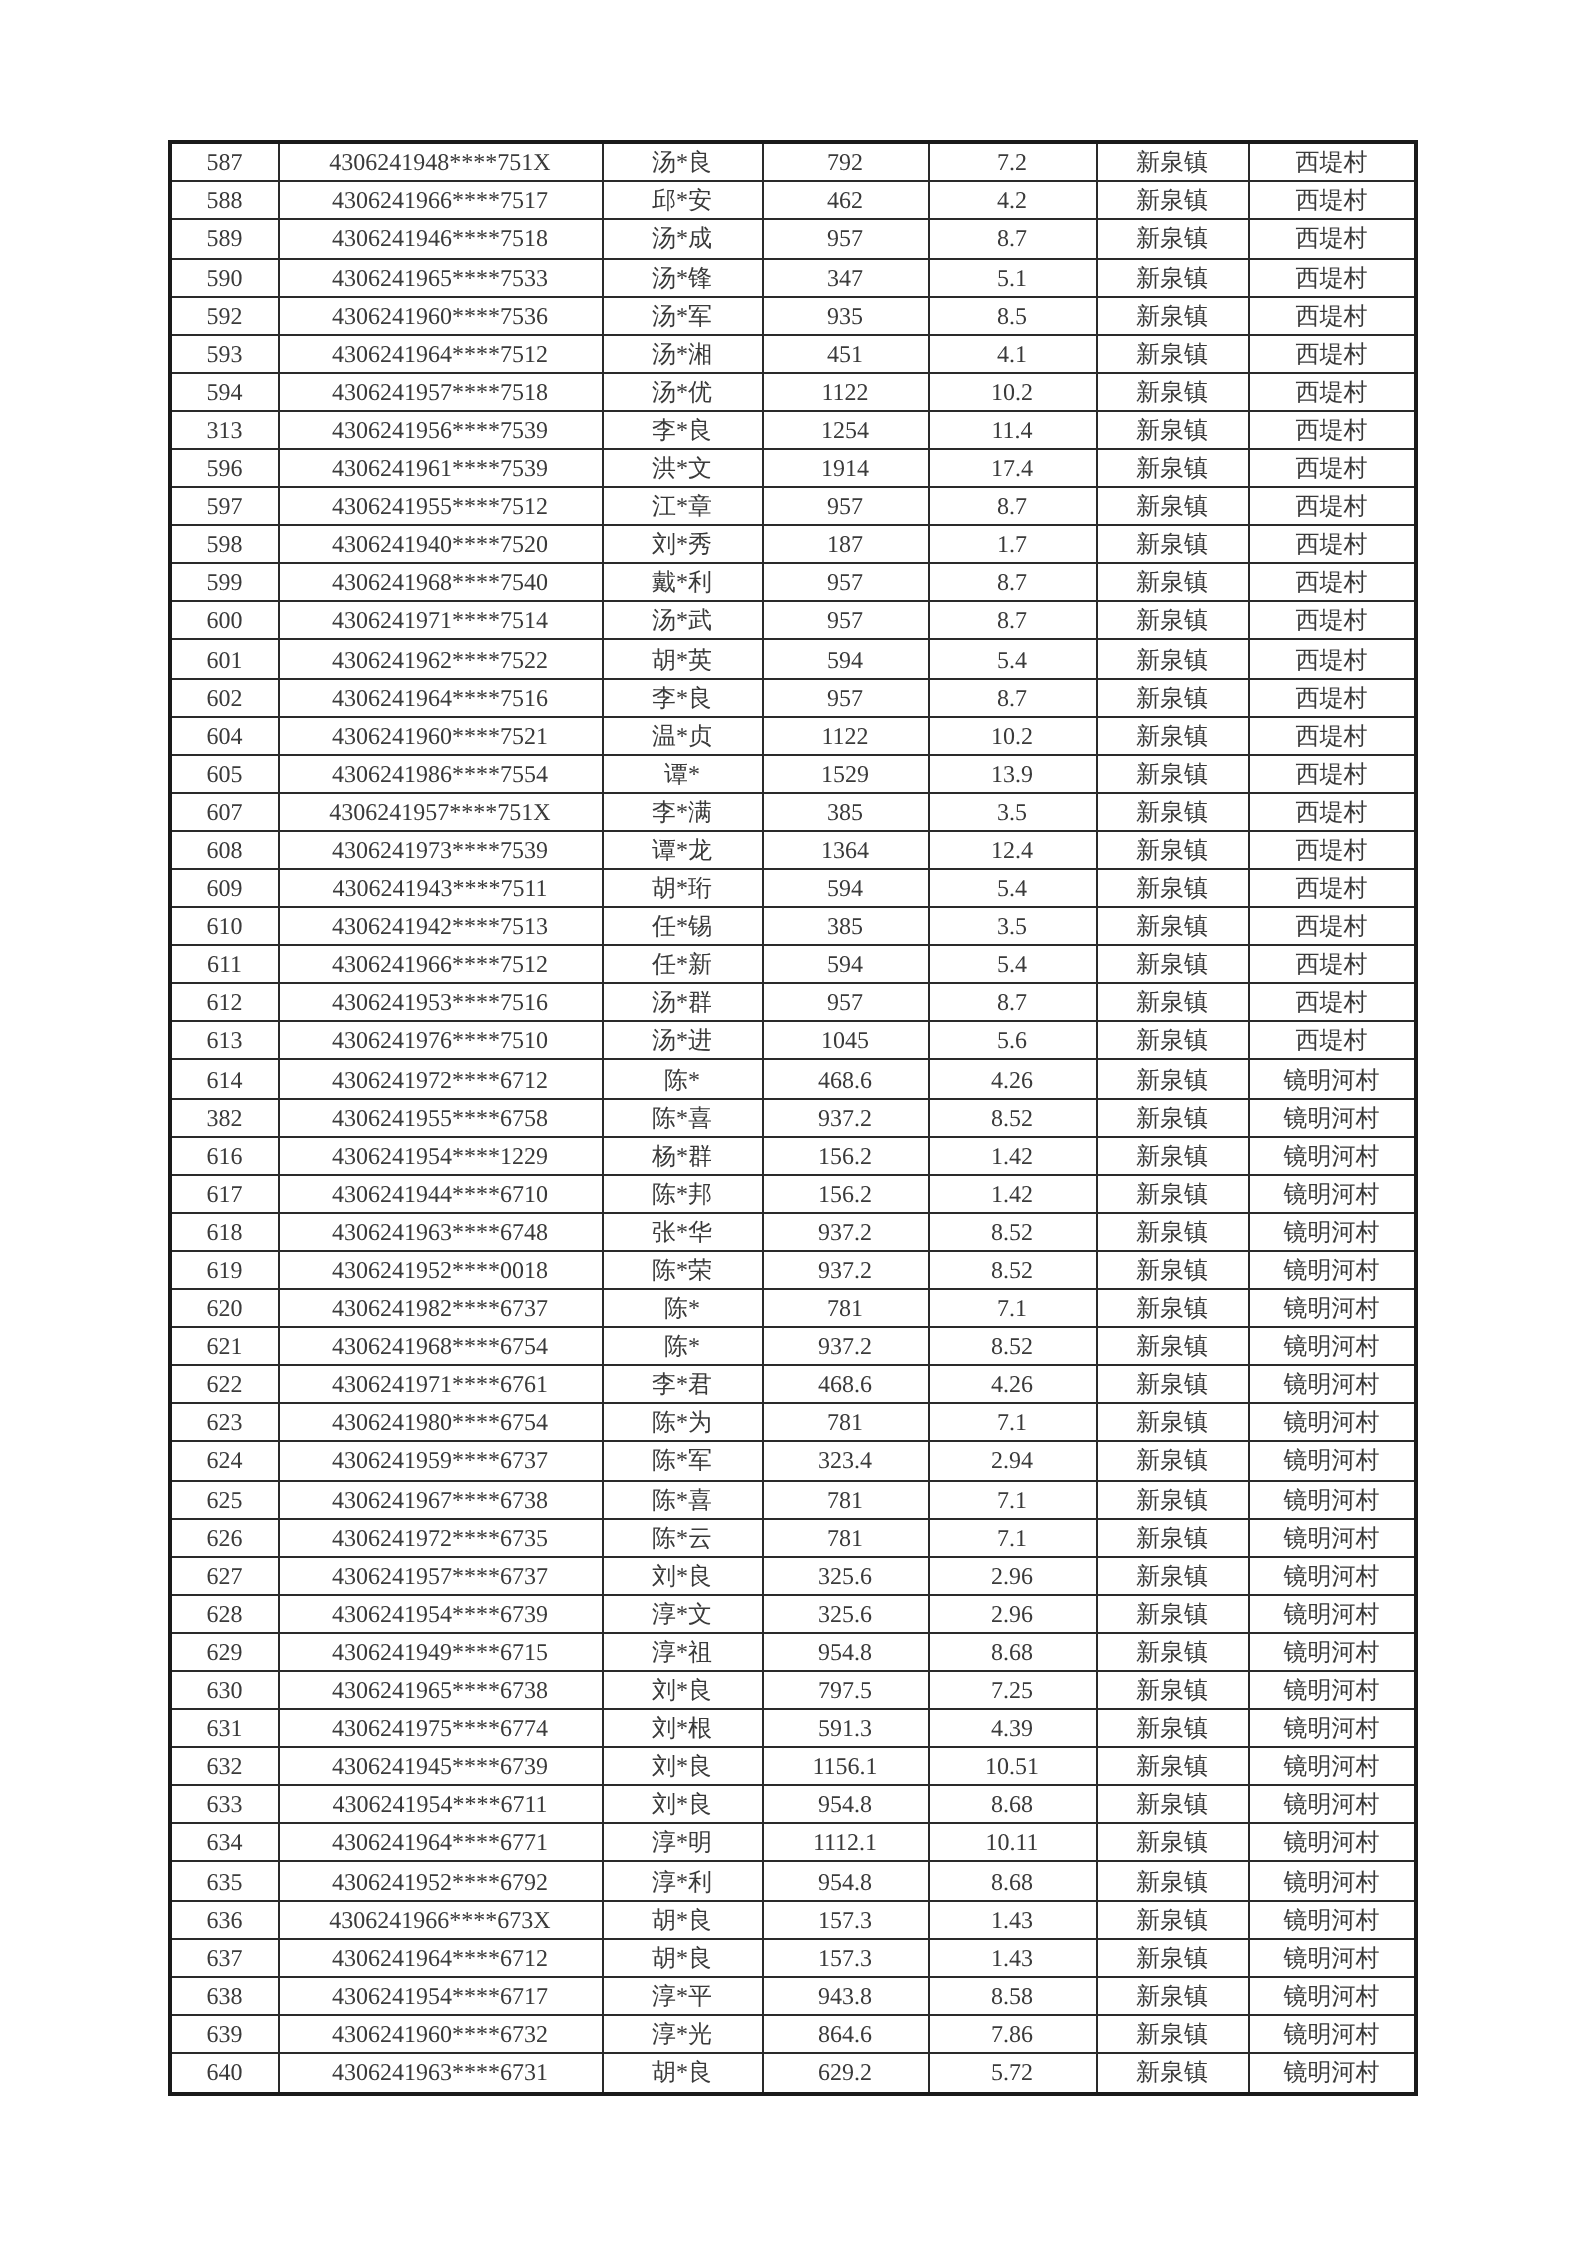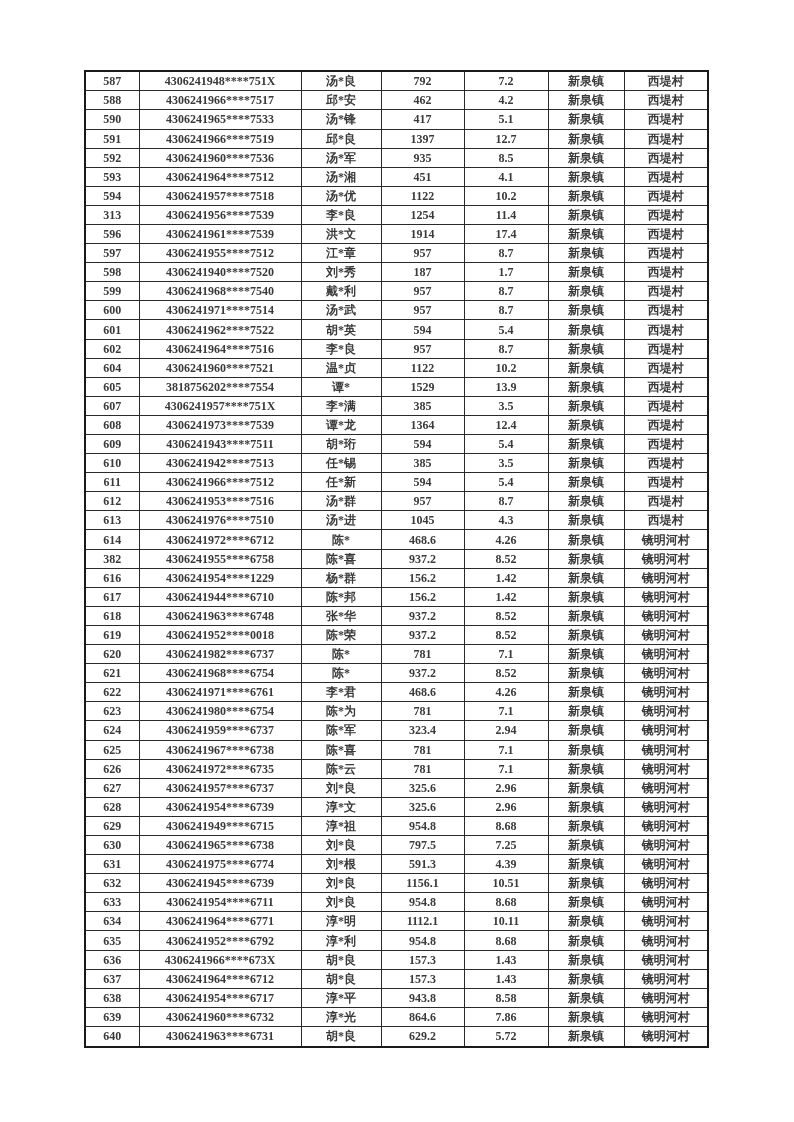--- a/index.html
+++ b/index.html
@@ -7,21 +7,20 @@
     padding: 0;
     background: #ffffff;
   }
   .page {
     position: relative;
     width: 794px;
     height: 1122px;
     background: #ffffff;
     overflow: hidden;
     font-family: "Liberation Serif", "DejaVu Serif", serif;
-    font-weight: bold;
   }
   table.data-table {
     position: absolute;
     left: 84px;
     top: 70px;
     width: 623px;
     height: 978px;
     border-collapse: collapse;
     table-layout: fixed;
     border: 2px solid #1a1a1a;
@@ -65,34 +64,34 @@
         <tr>
           <td>588</td>
           <td>4306241966****7517</td>
           <td>邱*安</td>
           <td>462</td>
           <td>4.2</td>
           <td>新泉镇</td>
           <td>西堤村</td>
         </tr>
         <tr>
+          <td>589</td>
+          <td>4306241946****7518</td>
+          <td>汤*成</td>
+          <td>957</td>
+          <td>8.7</td>
+          <td>新泉镇</td>
+          <td>西堤村</td>
+        </tr>
+        <tr>
           <td>590</td>
           <td>4306241965****7533</td>
           <td>汤*锋</td>
-          <td>417</td>
+          <td>347</td>
           <td>5.1</td>
-          <td>新泉镇</td>
-          <td>西堤村</td>
-        </tr>
-        <tr>
-          <td>591</td>
-          <td>4306241966****7519</td>
-          <td>邱*良</td>
-          <td>1397</td>
-          <td>12.7</td>
           <td>新泉镇</td>
           <td>西堤村</td>
         </tr>
         <tr>
           <td>592</td>
           <td>4306241960****7536</td>
           <td>汤*军</td>
           <td>935</td>
           <td>8.5</td>
           <td>新泉镇</td>
@@ -192,21 +191,21 @@
           <td>604</td>
           <td>4306241960****7521</td>
           <td>温*贞</td>
           <td>1122</td>
           <td>10.2</td>
           <td>新泉镇</td>
           <td>西堤村</td>
         </tr>
         <tr>
           <td>605</td>
-          <td>3818756202****7554</td>
+          <td>4306241986****7554</td>
           <td>谭*</td>
           <td>1529</td>
           <td>13.9</td>
           <td>新泉镇</td>
           <td>西堤村</td>
         </tr>
         <tr>
           <td>607</td>
           <td>4306241957****751X</td>
           <td>李*满</td>
@@ -258,21 +257,21 @@
           <td>957</td>
           <td>8.7</td>
           <td>新泉镇</td>
           <td>西堤村</td>
         </tr>
         <tr>
           <td>613</td>
           <td>4306241976****7510</td>
           <td>汤*进</td>
           <td>1045</td>
-          <td>4.3</td>
+          <td>5.6</td>
           <td>新泉镇</td>
           <td>西堤村</td>
         </tr>
         <tr>
           <td>614</td>
           <td>4306241972****6712</td>
           <td>陈*</td>
           <td>468.6</td>
           <td>4.26</td>
           <td>新泉镇</td>

